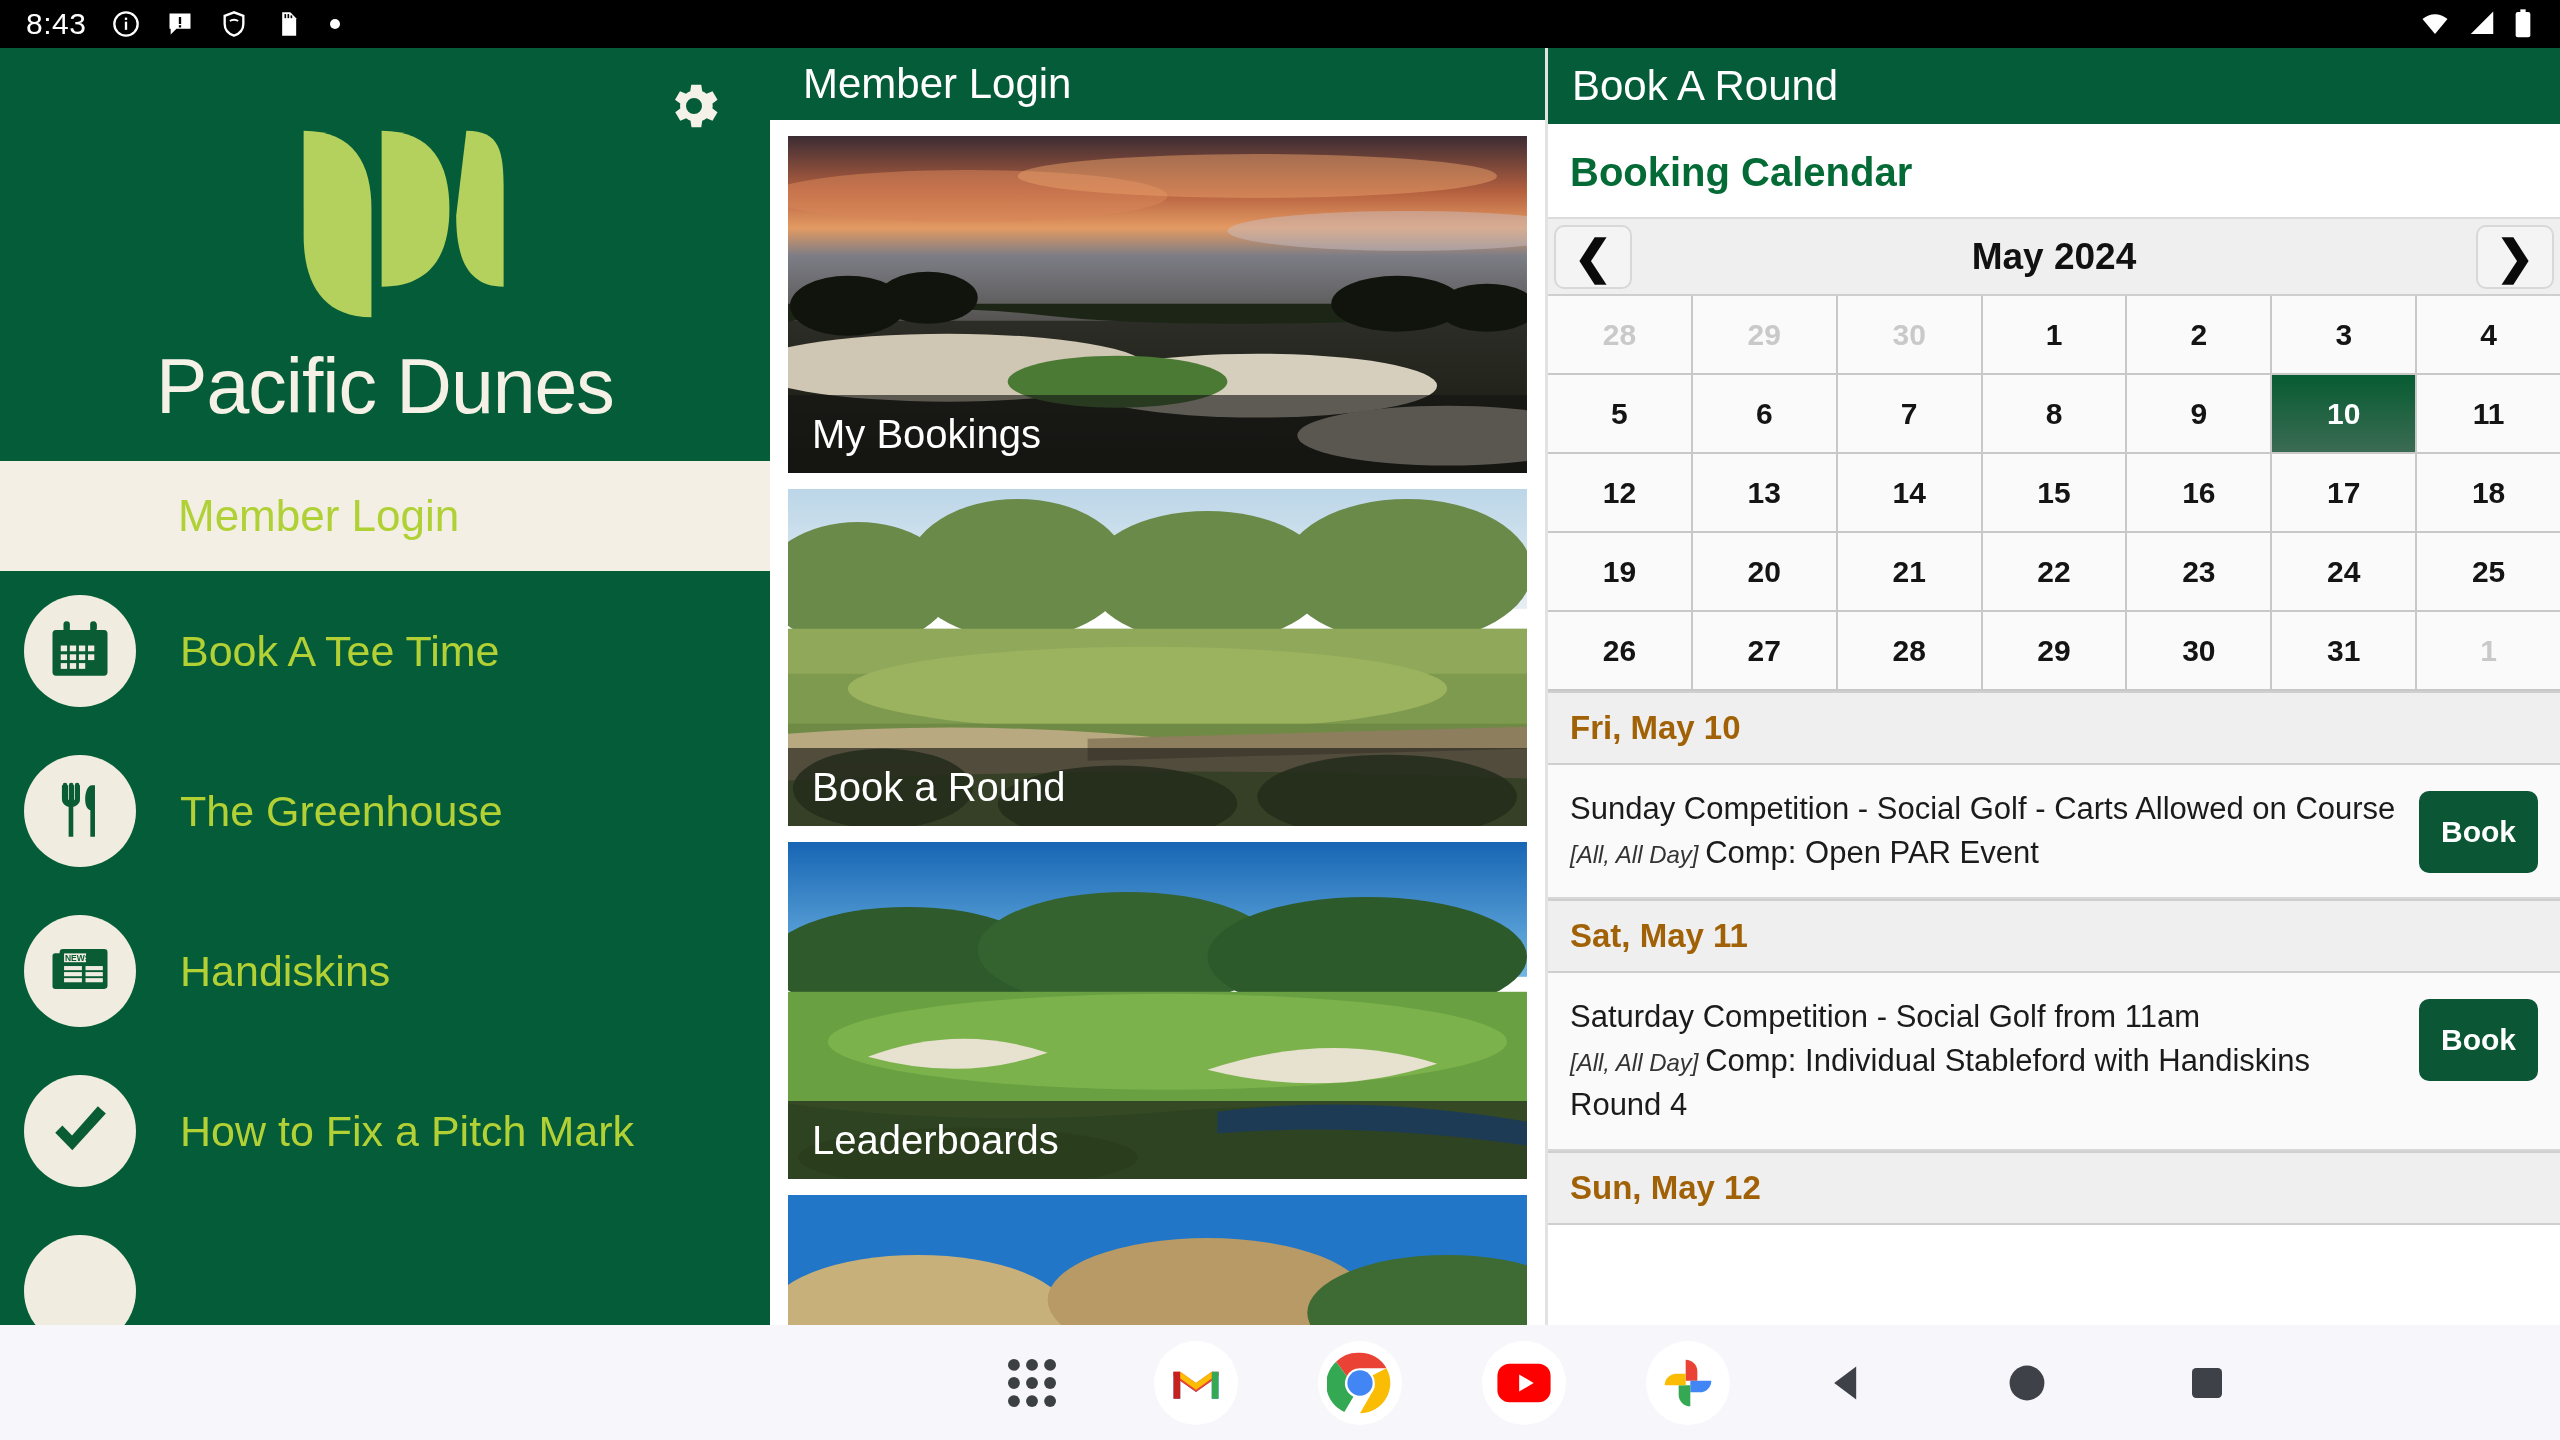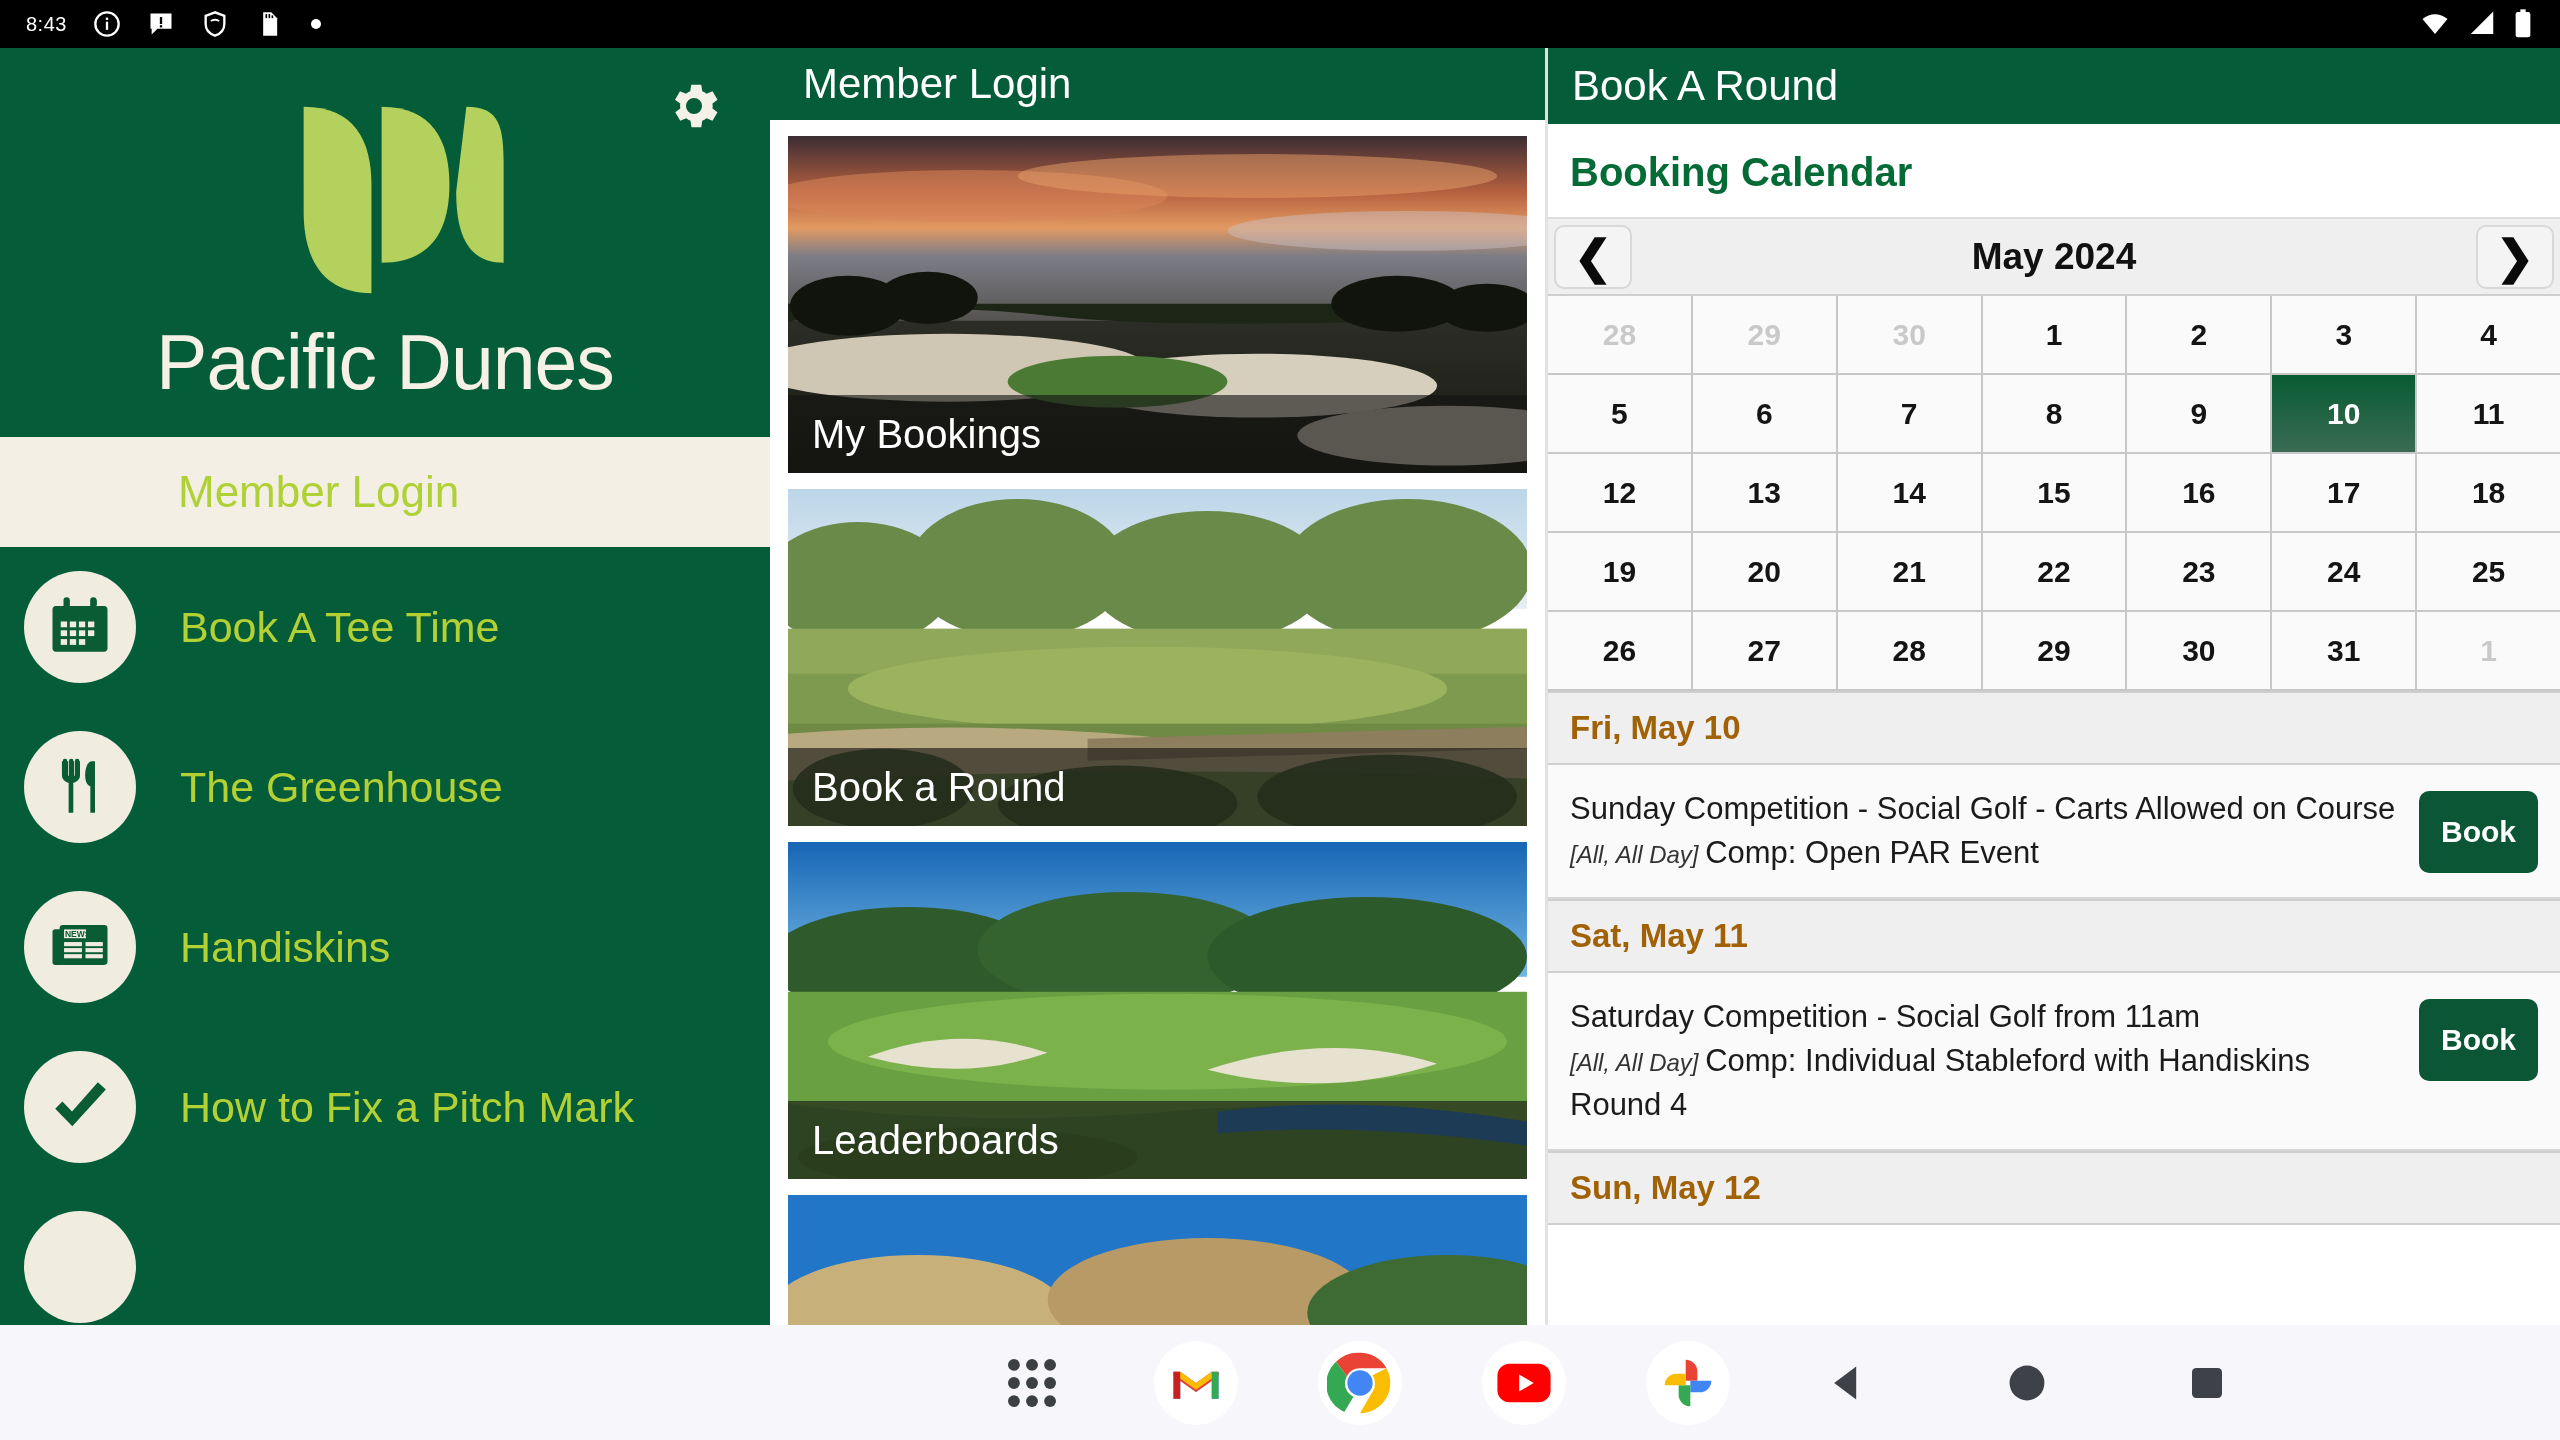--- a/index.html
+++ b/index.html
@@ -10,32 +10,32 @@
     overflow: hidden;
   }
   #screen { position: relative; width: 2560px; height: 1440px; background:#fff; }
 
   
   .statusbar {
     position:absolute; left:0; top:0; width:2560px; height:48px;
     background:#000; color:#fff;
     display:flex; align-items:center; gap:26px; padding:0 26px;
   }
-  .sb-time { font-size:20px; letter-spacing:0.5px; }
+  .sb-time { font-size:30px; letter-spacing:0.5px; }
   .sb-left { display:flex; align-items:center; gap:26px; }
   .sb-right { margin-left:auto; display:flex; align-items:center; gap:14px; }
   .sb-ico { display:inline-flex; align-items:center; justify-content:center; }
 
   
   .appwrap { position:absolute; left:0; top:48px; width:2560px; height:1277px; background:#fff; display:flex; }
 
   
   .sidebar { width:770px; background:#045c38; position:relative; flex:0 0 770px; overflow:hidden; }
   .gear-btn { position:absolute; right:46px; top:28px; width:60px; height:60px; cursor:pointer; }
-  .logo-area { padding-top:52px; text-align:center; }
+  .logo-area { padding-top:76px; text-align:center; }
   .logo-mark { width:240px; height:200px; margin:0 auto; display:block; }
   .brand-name { color:#f5f1e6; font-size:77px; font-weight:400; letter-spacing:-1px; margin-top:18px; font-family:"Liberation Sans", sans-serif; }
   .member-banner {
     margin-top:30px; background:#f3efe4; height:110px;
     display:flex; align-items:center; padding-left:178px;
   }
   .member-banner span { color:#b0d136; font-size:44px; }
   .nav-list { margin-top:0; }
   .nav-item { display:flex; align-items:center; height:160px; padding-left:24px; cursor:pointer; }
   .nav-icon-circle {

